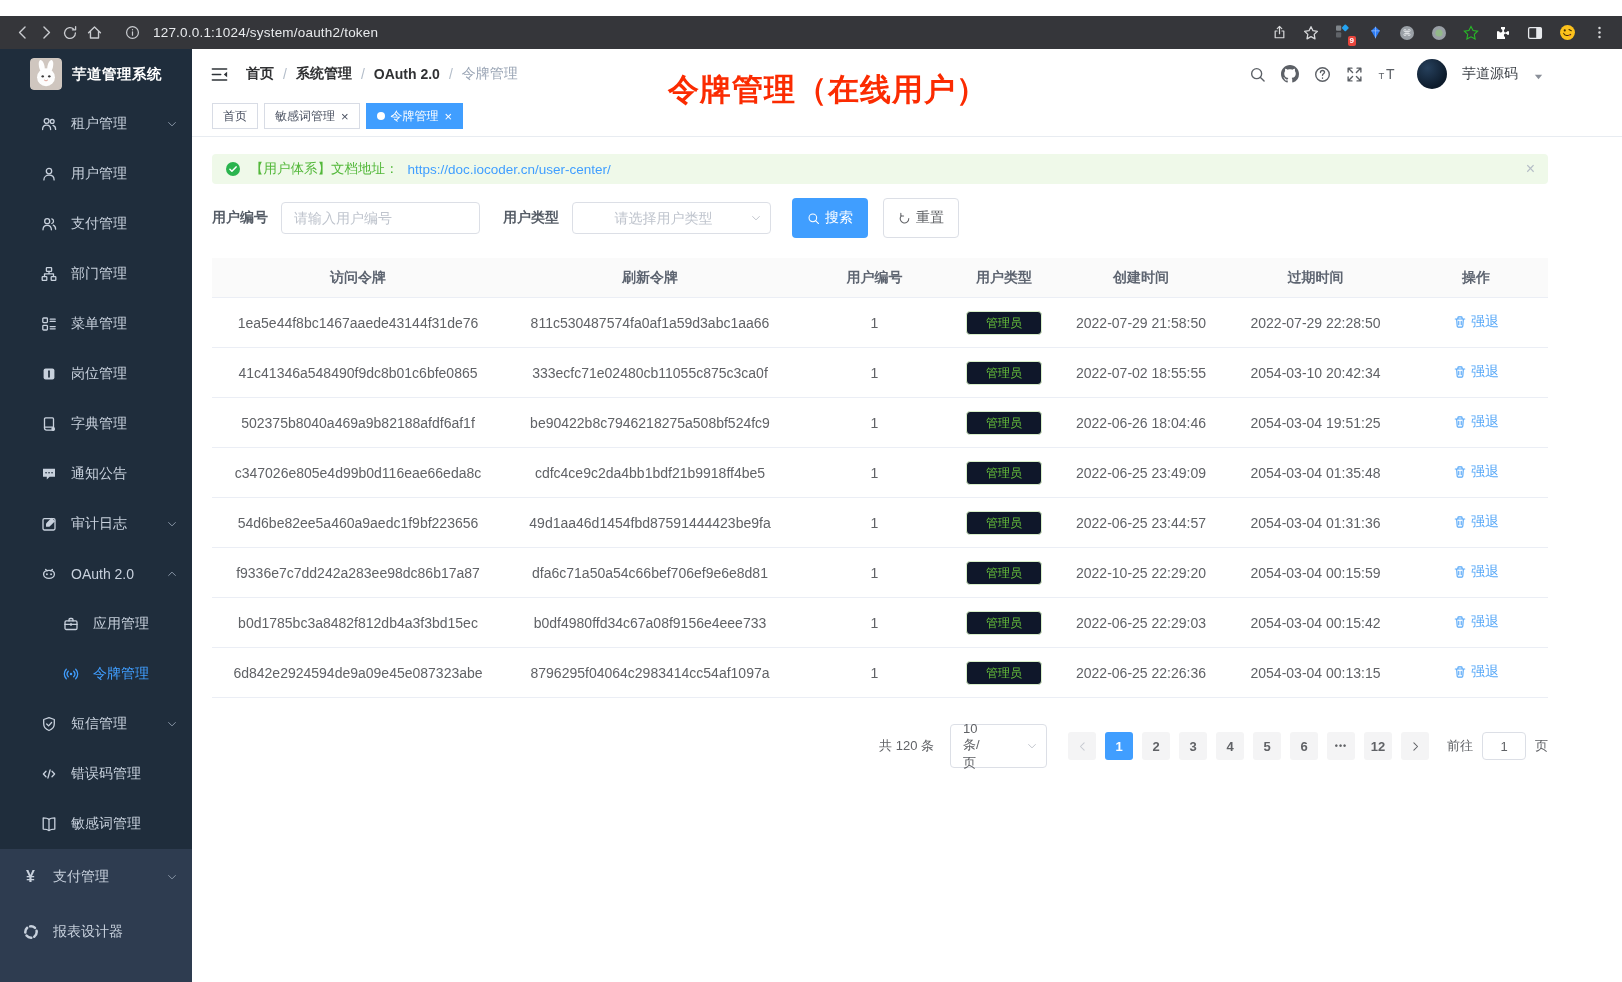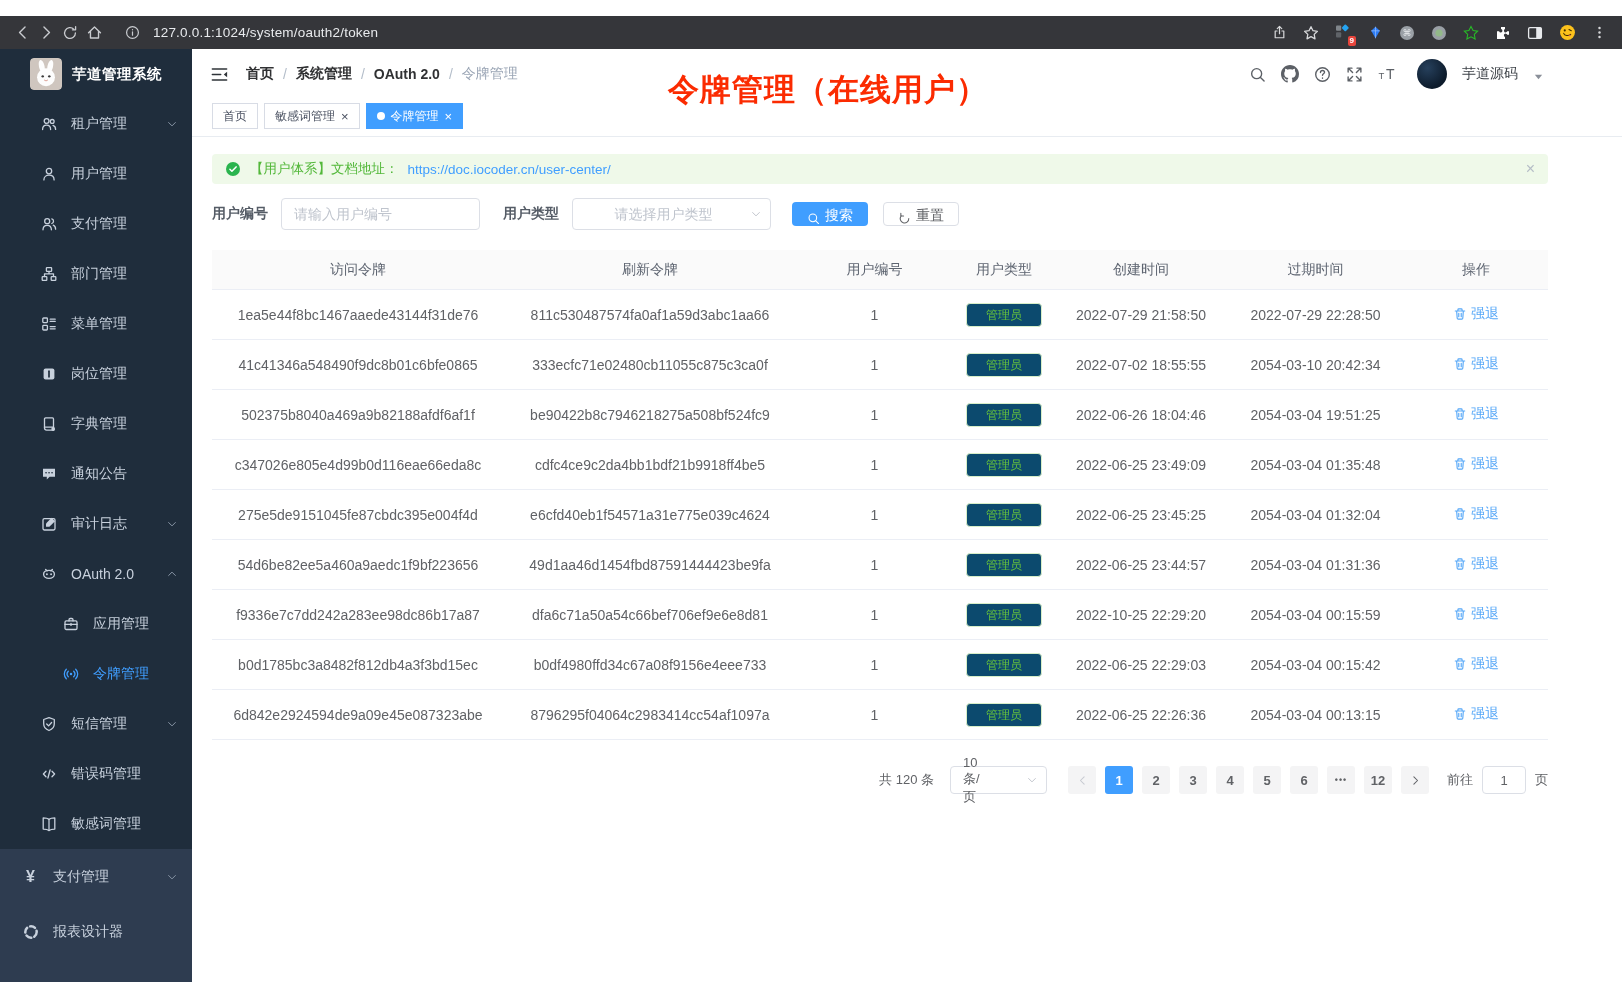--- a/index.html
+++ b/index.html
@@ -59,44 +59,44 @@
   .alert-link{font-size:13.5px;color:#409eff;text-decoration:none;cursor:pointer;}
   .alert-close{position:absolute;right:13px;color:#b5bdc6;font-size:16px;cursor:pointer;line-height:1;}
 
   .filters{display:flex;align-items:center;gap:11px;margin-top:14px;}
   .flabel{font-size:14px;font-weight:700;color:#555c66;margin-right:2px;}
   .finput{width:199px;height:32px;box-sizing:border-box;border:1px solid #dcdfe6;border-radius:4px;padding:0 12px;font-size:14px;color:#606266;font-family:inherit;outline:none;background:#fff;}
   .finput::placeholder{color:#bfc4cd;}
   .selwrap{position:relative;display:flex;align-items:center;}
   .selwrap .finput{padding-right:28px;text-align:center;}
   .sel-arrow{position:absolute;right:9px;color:#c0c4cc;display:flex;pointer-events:none;}
-  .btn{height:24px;border-radius:4px;display:inline-flex;align-items:flex-end;gap:5px;font-size:14px;padding:0 14px;cursor:pointer;font-family:inherit;border:1px solid transparent;}
+  .btn{height:40px;border-radius:4px;display:inline-flex;align-items:center;gap:5px;font-size:14px;padding:0 14px;cursor:pointer;font-family:inherit;border:1px solid transparent;}
   .btn .ic{display:flex;}
   .btn .ic svg{width:13px;height:13px;}
   .btn.primary{background:#409eff;color:#fff;margin-left:10px;}
   .btn.plain{background:#fff;border-color:#dcdfe6;color:#606266;margin-left:4px;}
 
   
   table.grid{width:100%;border-collapse:collapse;table-layout:fixed;margin-top:20px;}
-  .grid th{height:37px;background:#fafafa;font-size:14px;font-weight:400;color:#5d6470;text-align:center;border-bottom:1px solid #ebeef5;}
+  .grid th{height:37px;background:#fafafa;font-size:14px;font-weight:700;color:#5d6470;text-align:center;border-bottom:1px solid #ebeef5;}
   .grid td{height:47px;font-size:14px;color:#606266;text-align:center;border-bottom:1px solid #ebeef5;overflow:hidden;white-space:nowrap;}
   .grid th:nth-child(1),.grid td:nth-child(1){width:290px;}
   .grid th:nth-child(2),.grid td:nth-child(2){width:290px;}
   .grid th:nth-child(3),.grid td:nth-child(3){width:155px;}
   .grid th:nth-child(4),.grid td:nth-child(4){width:100px;}
   .grid th:nth-child(5),.grid td:nth-child(5){width:170px;}
   .grid th:nth-child(6),.grid td:nth-child(6){width:175px;}
-  .badge{display:inline-block;height:24px;line-height:22px;box-sizing:border-box;padding:0 19px;background:#0c4a6e;border:1px solid #d8efc8;border-radius:4px;color:#67c23a;font-size:12px;}
+  .badge{display:inline-block;height:24px;line-height:22px;box-sizing:border-box;padding:0 19px;background:#0f172a;border:1px solid #d8efc8;border-radius:4px;color:#67c23a;font-size:12px;}
   .action{color:#55a7f8;display:inline-flex;align-items:center;gap:4px;cursor:pointer;font-size:14px;}
   .action .ic{display:flex;}
 
   
   .pager{display:flex;align-items:center;justify-content:flex-end;gap:9px;margin-top:26px;font-size:13px;color:#606266;}
   .total{margin-right:7px;}
-  .psize{width:97px;height:28px;box-sizing:border-box;border:1px solid #dcdfe6;border-radius:4px;display:flex;align-items:center;justify-content:space-between;padding:0 8px 0 12px;background:#fff;cursor:pointer;margin-right:12px;gap:38px;}
+  .psize{width:97px;height:44px;box-sizing:border-box;border:1px solid #dcdfe6;border-radius:4px;display:flex;align-items:center;justify-content:space-between;padding:0 8px 0 12px;background:#fff;cursor:pointer;margin-right:12px;gap:38px;}
   .psize .sel-ar{color:#c0c4cc;display:flex;}
   .pbtn,.pnum{min-width:28px;height:28px;border:none;border-radius:3px;background:#f4f4f5;color:#606266;font-size:13px;font-weight:600;display:flex;align-items:center;justify-content:center;cursor:pointer;font-family:inherit;padding:0 5px;}
   .pbtn.disabled{color:#c7cad1;cursor:default;}
   .pnum.active{background:#409eff;color:#fff;}
   .pnum.ell{font-size:9px;letter-spacing:1px;}
   .pages{display:flex;gap:9px;}
   .goto{margin-left:9px;}
   .ginp{width:44px;height:28px;box-sizing:border-box;border:1px solid #dcdfe6;border-radius:4px;text-align:center;font-size:13px;color:#606266;font-family:inherit;outline:none;}
 
   
@@ -593,33 +593,20 @@
                 <td><span class="badge">管理员</span></td>
                 <td>2022-06-25 23:49:09</td>
                 <td>2054-03-04 01:35:48</td>
                 <td><span class="action"><span class="ic">
                       <svg viewBox="0 0 16 16" width="14" height="14" fill="none" stroke="currentColor" stroke-width="1.3" stroke-linecap="round" stroke-linejoin="round">
                         <path d="M2.6 4.6h10.8M5.6 4.6V3.2a1 1 0 011-1h2.8a1 1 0 011 1v1.4M4.2 4.6l.6 8.2a1.1 1.1 0 001.1 1h4.2a1.1 1.1 0 001.1-1l.6-8.2M6.6 7.2v3.8M9.4 7.2v3.8"></path>
                       </svg>
                     </span>强退</span></td>
               </tr>
               <tr>
-                <td>275e5de9151045fe87cbdc395e004f4d</td>
-                <td>e6cfd40eb1f54571a31e775e039c4624</td>
-                <td>1</td>
-                <td><span class="badge">管理员</span></td>
-                <td>2022-06-25 23:45:25</td>
-                <td>2054-03-04 01:32:04</td>
-                <td><span class="action"><span class="ic">
-                      <svg viewBox="0 0 16 16" width="14" height="14" fill="none" stroke="currentColor" stroke-width="1.3" stroke-linecap="round" stroke-linejoin="round">
-                        <path d="M2.6 4.6h10.8M5.6 4.6V3.2a1 1 0 011-1h2.8a1 1 0 011 1v1.4M4.2 4.6l.6 8.2a1.1 1.1 0 001.1 1h4.2a1.1 1.1 0 001.1-1l.6-8.2M6.6 7.2v3.8M9.4 7.2v3.8"></path>
-                      </svg>
-                    </span>强退</span></td>
-              </tr>
-              <tr>
                 <td>54d6be82ee5a460a9aedc1f9bf223656</td>
                 <td>49d1aa46d1454fbd87591444423be9fa</td>
                 <td>1</td>
                 <td><span class="badge">管理员</span></td>
                 <td>2022-06-25 23:44:57</td>
                 <td>2054-03-04 01:31:36</td>
                 <td><span class="action"><span class="ic">
                       <svg viewBox="0 0 16 16" width="14" height="14" fill="none" stroke="currentColor" stroke-width="1.3" stroke-linecap="round" stroke-linejoin="round">
                         <path d="M2.6 4.6h10.8M5.6 4.6V3.2a1 1 0 011-1h2.8a1 1 0 011 1v1.4M4.2 4.6l.6 8.2a1.1 1.1 0 001.1 1h4.2a1.1 1.1 0 001.1-1l.6-8.2M6.6 7.2v3.8M9.4 7.2v3.8"></path>
                       </svg>

